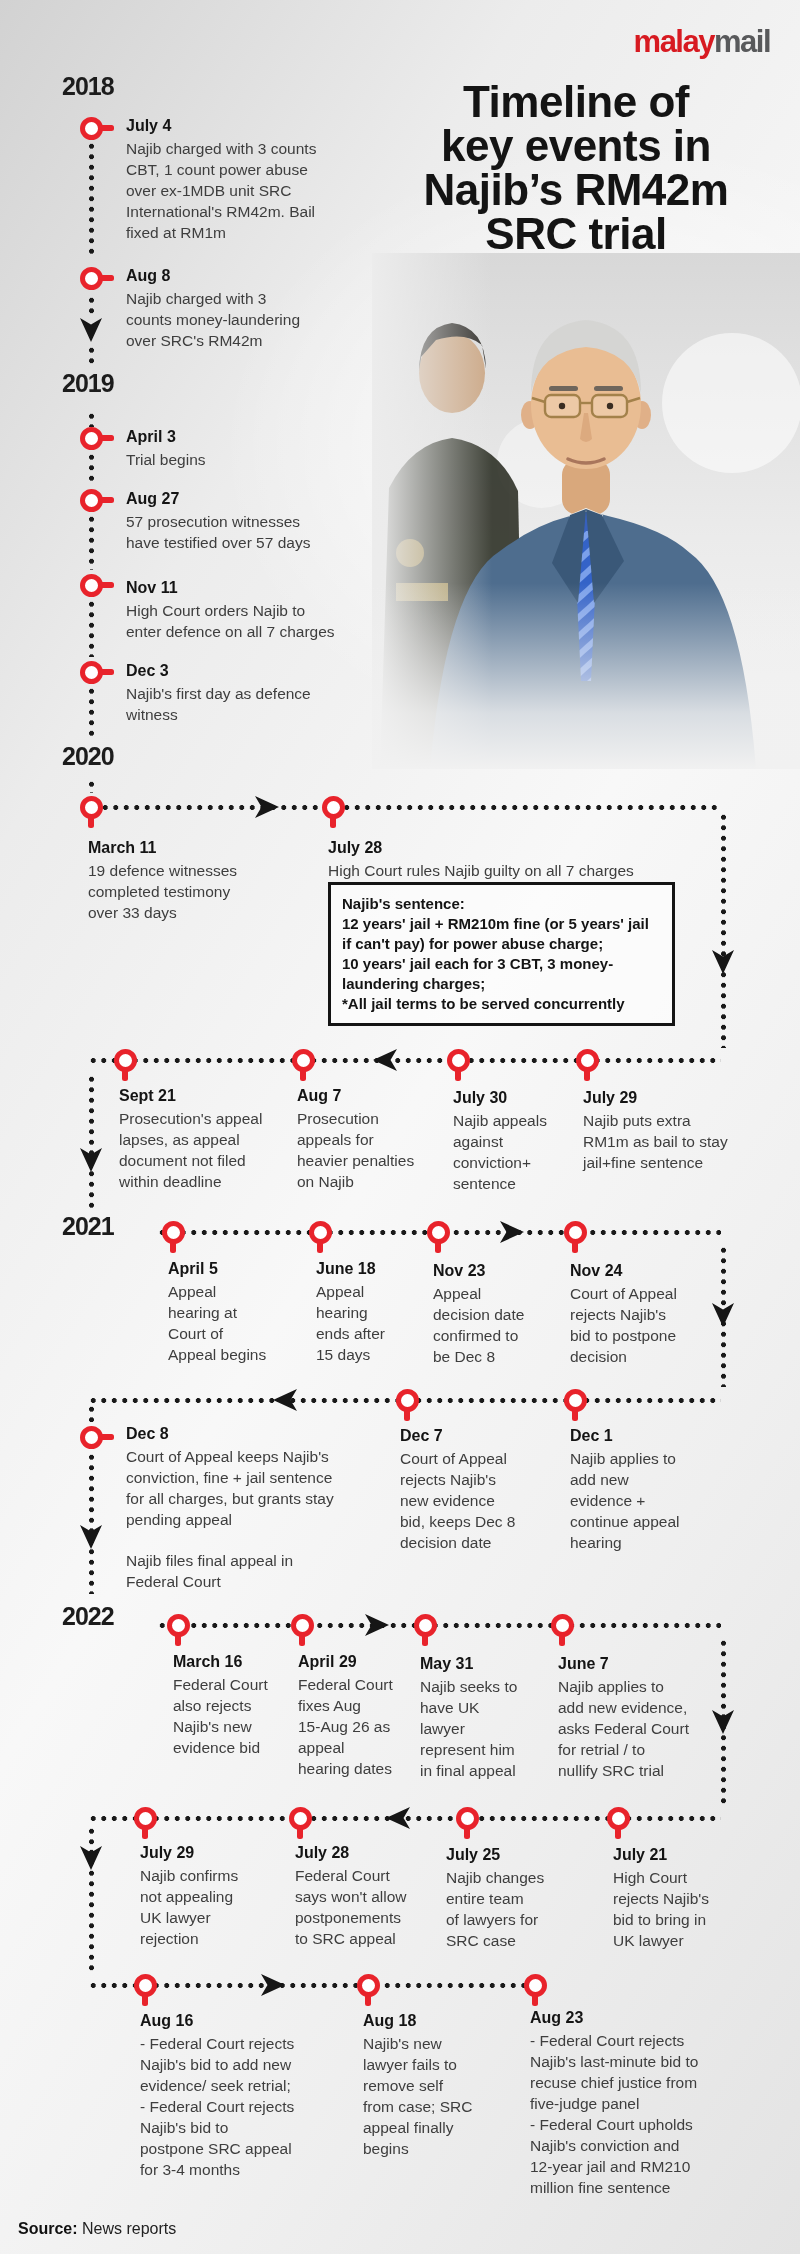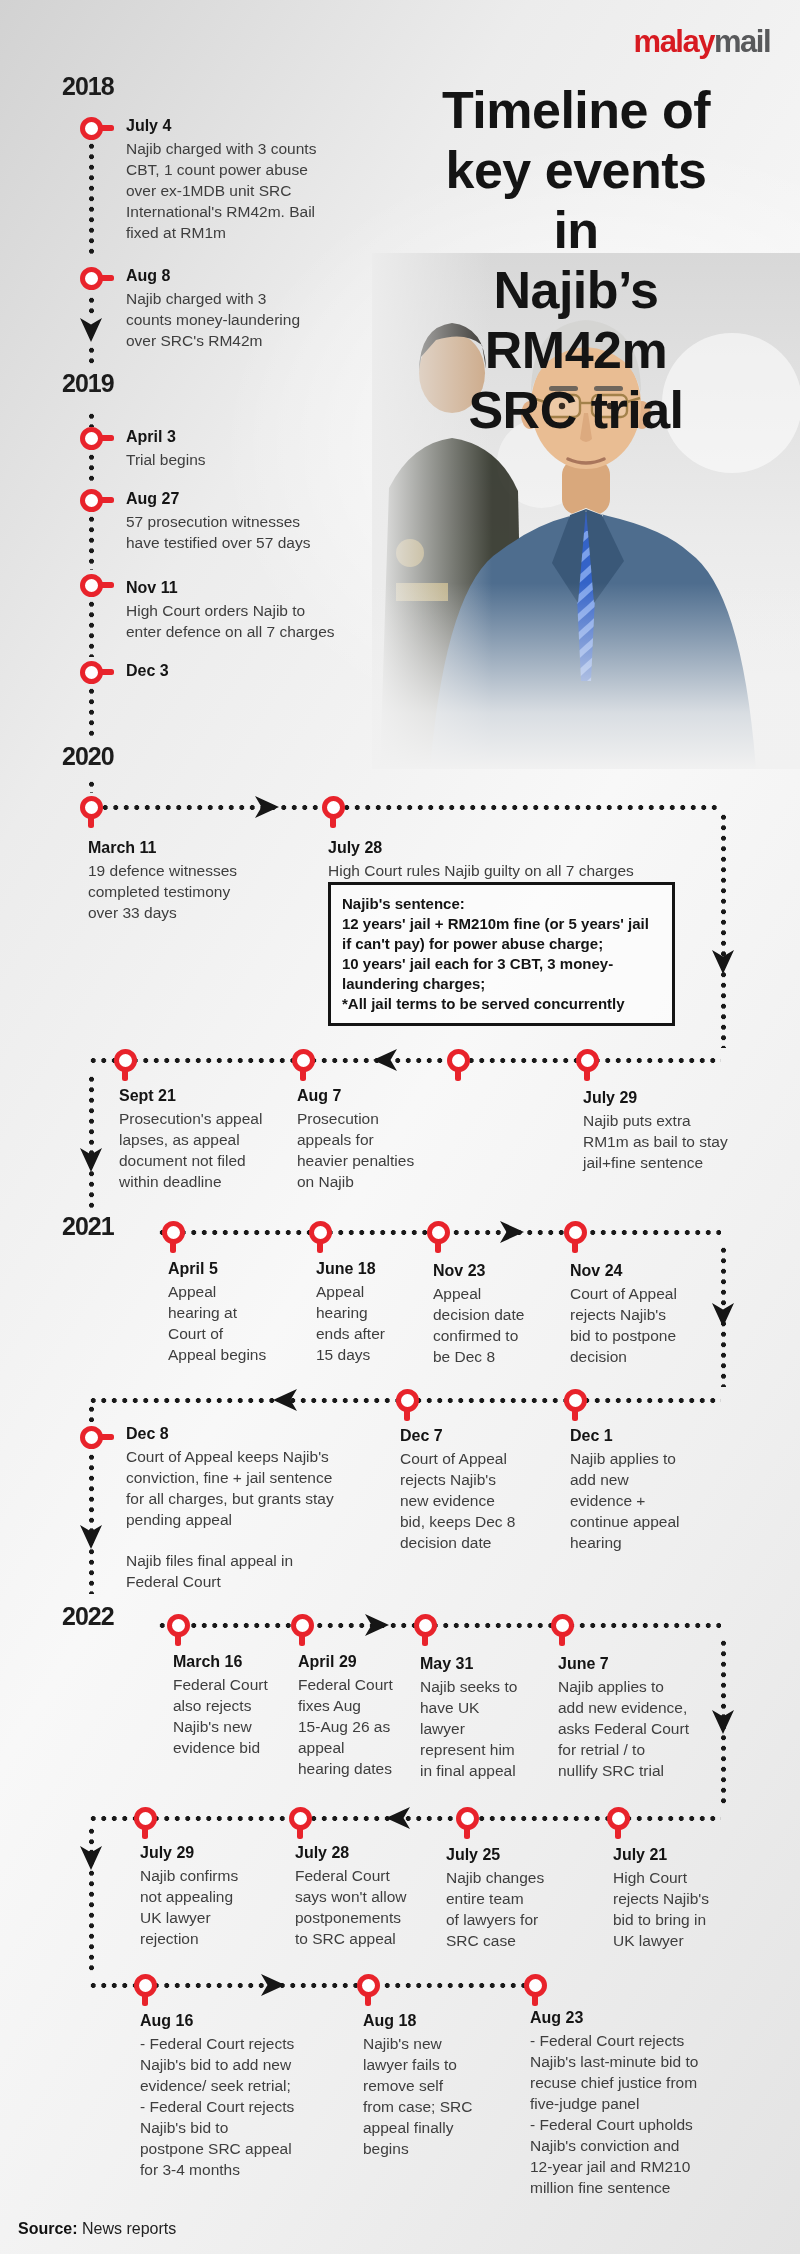--- a/index.html
+++ b/index.html
@@ -4,21 +4,21 @@
 <style>
   html,body{margin:0;padding:0;}
   .canvas{position:relative;width:800px;height:2254px;overflow:hidden;
     font-family:"Liberation Sans",sans-serif;color:#3e3e3e;
     background:
       radial-gradient(620px 480px at 78% 20%, #ffffff 0%, rgba(255,255,255,0) 65%),
       linear-gradient(122deg,#d2d2d2 0%,#ececec 24%,#f8f8f8 50%,#efefef 74%,#e3e3e3 100%);}
   .logo{position:absolute;top:26px;right:30px;font-size:31px;font-weight:800;letter-spacing:-1.5px;line-height:1;}
   .logo .red{color:#d71a21;} .logo .gray{color:#58595b;}
   .title{position:absolute;left:420px;top:80px;width:312px;text-align:center;
-    font-size:52px;line-height:60px;font-weight:800;color:#141414;white-space:pre-line;letter-spacing:-0.5px;}
+    font-size:44px;line-height:44px;font-weight:800;color:#141414;white-space:pre-line;letter-spacing:-0.5px;}
   .year{position:absolute;font-size:25px;line-height:1;font-weight:800;color:#1c1c1c;letter-spacing:-1px;}
   .event{position:absolute;z-index:4;}
   .edate{font-size:16px;font-weight:700;color:#141414;margin-bottom:3px;line-height:19px;}
   .edesc{font-size:15.5px;line-height:21px;white-space:pre-line;color:#3e3e3e;}
   .p2{margin-top:20px;}
   .sbox{position:absolute;left:328px;top:882px;width:347px;box-sizing:border-box;z-index:4;
     border:3.5px solid #141414;background:rgba(255,255,255,.55);padding:9px 11px;
     font-size:15px;font-weight:700;line-height:20px;color:#141414;white-space:pre-line;}
   .dh{position:absolute;height:5px;z-index:1;background-repeat:repeat-x;
     background-image:radial-gradient(circle,#191919 2.2px,transparent 2.7px);background-size:10.5px 5px;}
@@ -209,20 +209,22 @@
     <div class="edesc">57 prosecution witnesses
 have testified over 57 days</div>
   </div>
   <div class="event" style="left:126px;top:578px;width:270px">
     <div class="edate">Nov 11</div>
     <div class="edesc">High Court orders Najib to
 enter defence on all 7 charges</div>
   </div>
   <div class="event" style="left:126px;top:661px;width:250px">
     <div class="edate">Dec 3</div>
+    <div class="edesc">Najib's first day as defence
+witness</div>
   </div>
   <div class="event" style="left:88px;top:838px;width:210px">
     <div class="edate">March 11</div>
     <div class="edesc">19 defence witnesses
 completed testimony
 over 33 days</div>
   </div>
   <div class="event" style="left:328px;top:838px;width:390px">
     <div class="edate">July 28</div>
     <div class="edesc">High Court rules Najib guilty on all 7 charges</div>
@@ -240,20 +242,27 @@
 document not filed
 within deadline</div>
   </div>
   <div class="event" style="left:297px;top:1086px;width:150px">
     <div class="edate">Aug 7</div>
     <div class="edesc">Prosecution
 appeals for
 heavier penalties
 on Najib</div>
   </div>
+  <div class="event" style="left:453px;top:1088px;width:130px">
+    <div class="edate">July 30</div>
+    <div class="edesc">Najib appeals
+against
+conviction+
+sentence</div>
+  </div>
   <div class="event" style="left:583px;top:1088px;width:165px">
     <div class="edate">July 29</div>
     <div class="edesc">Najib puts extra
 RM1m as bail to stay
 jail+fine sentence</div>
   </div>
   <div class="event" style="left:168px;top:1259px;width:135px">
     <div class="edate">April 5</div>
     <div class="edesc">Appeal
 hearing at

